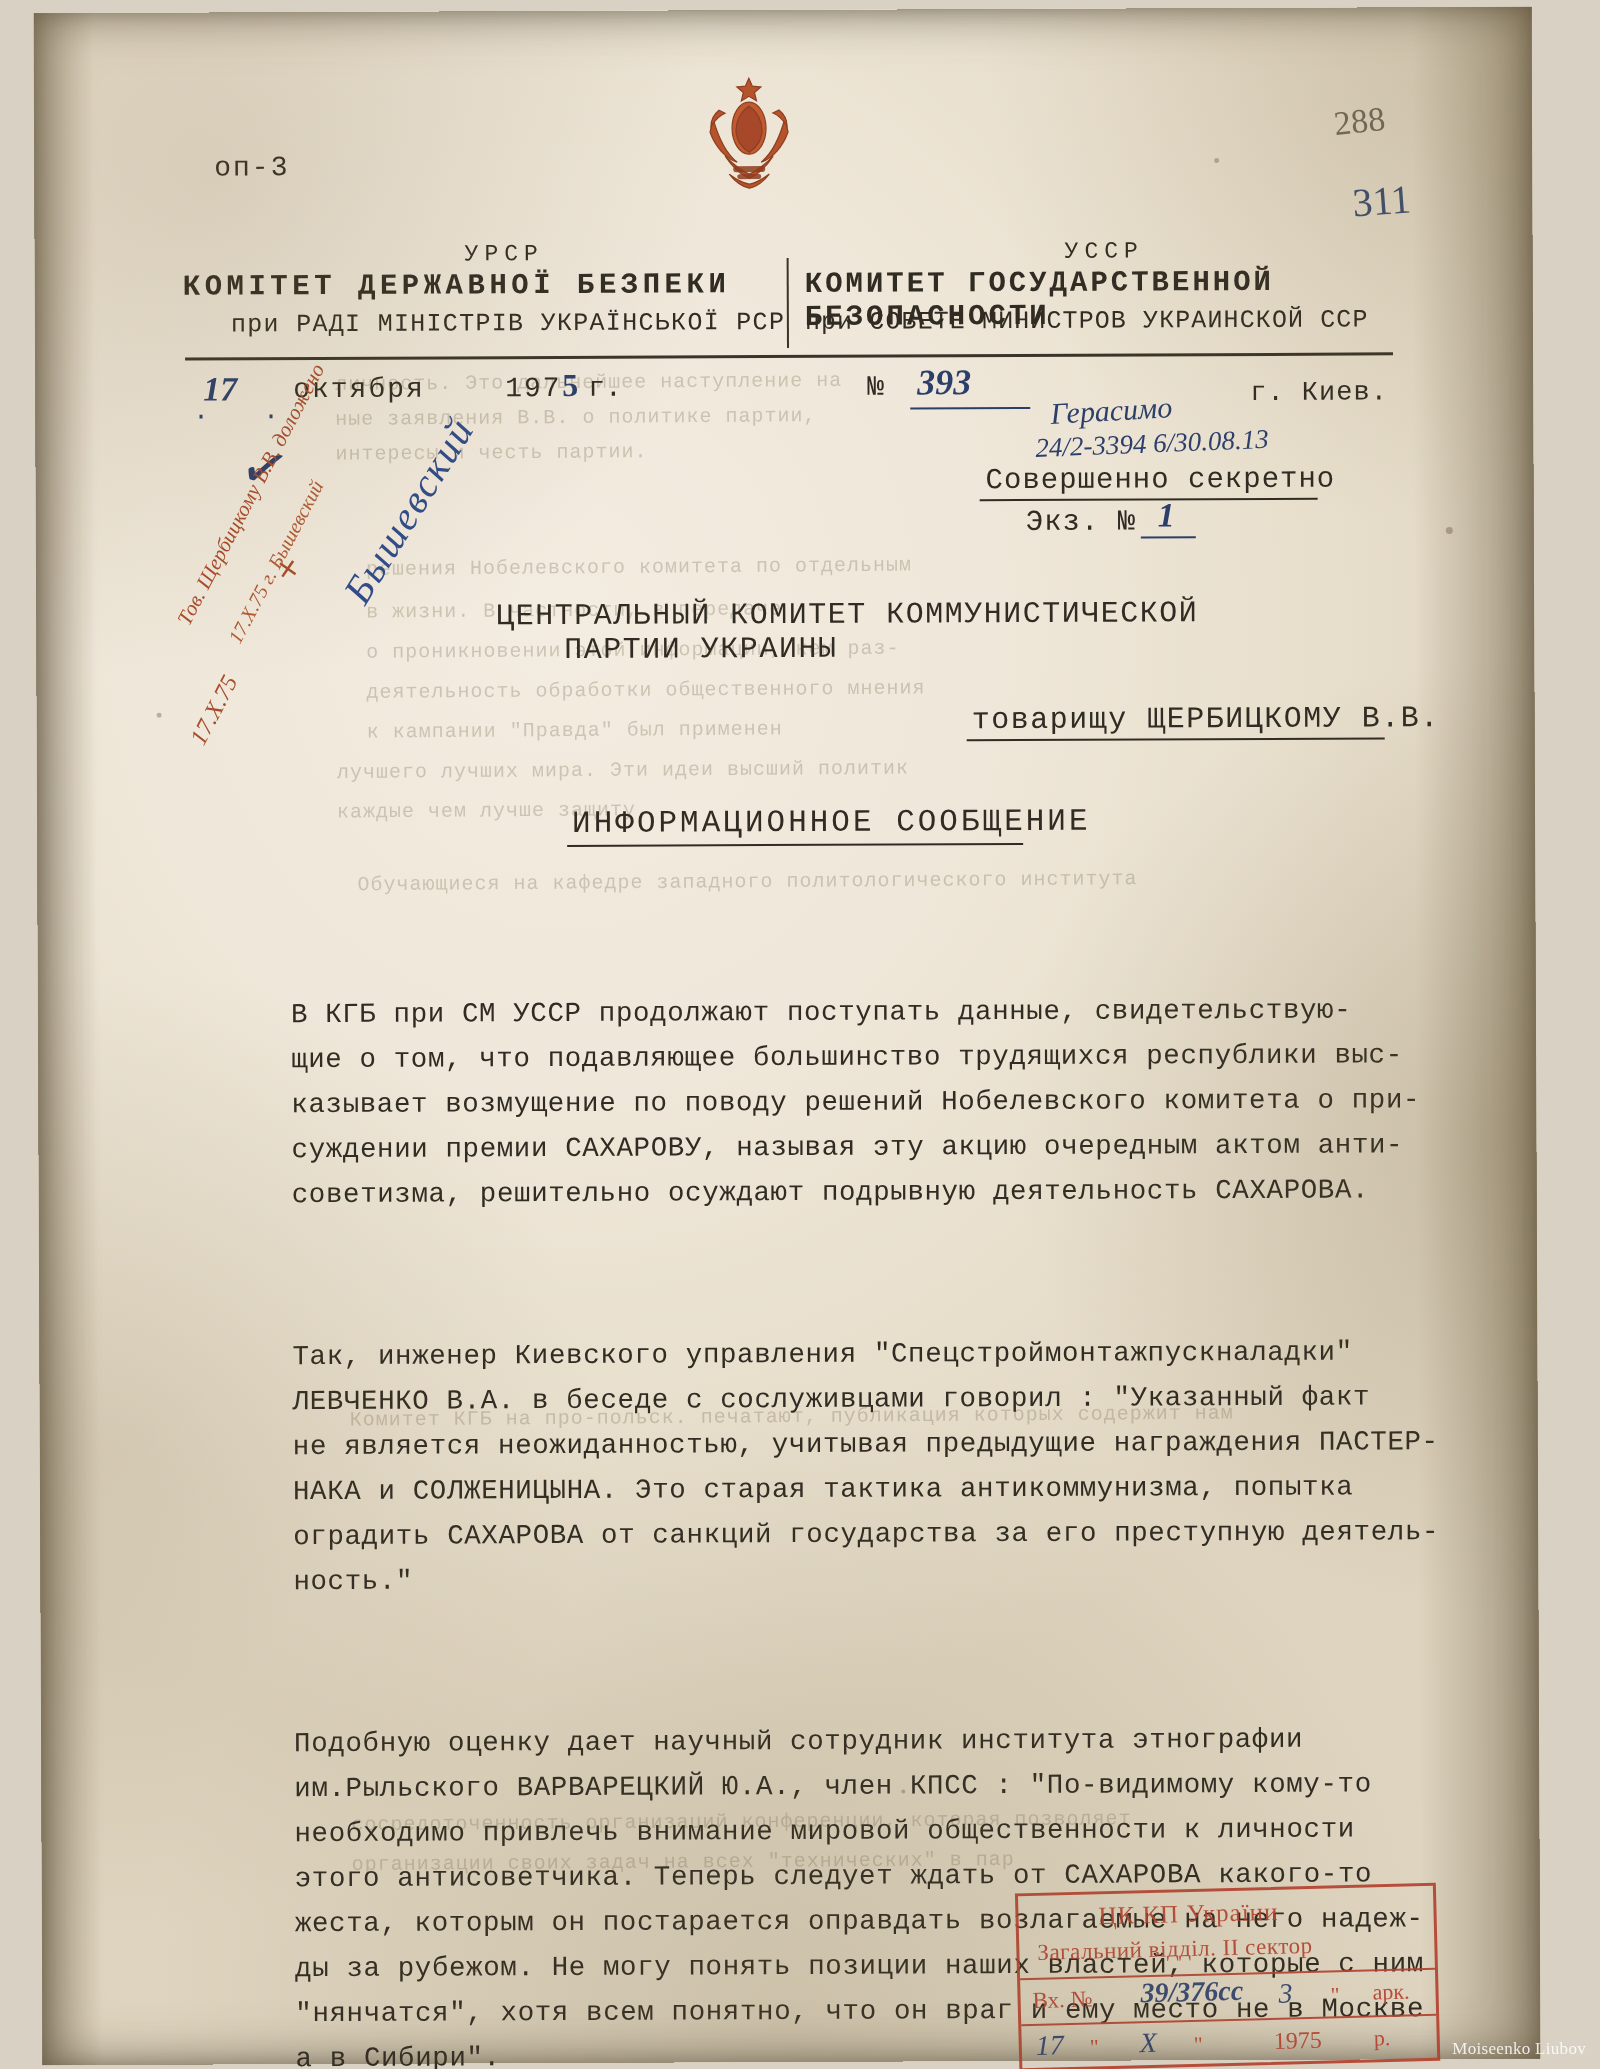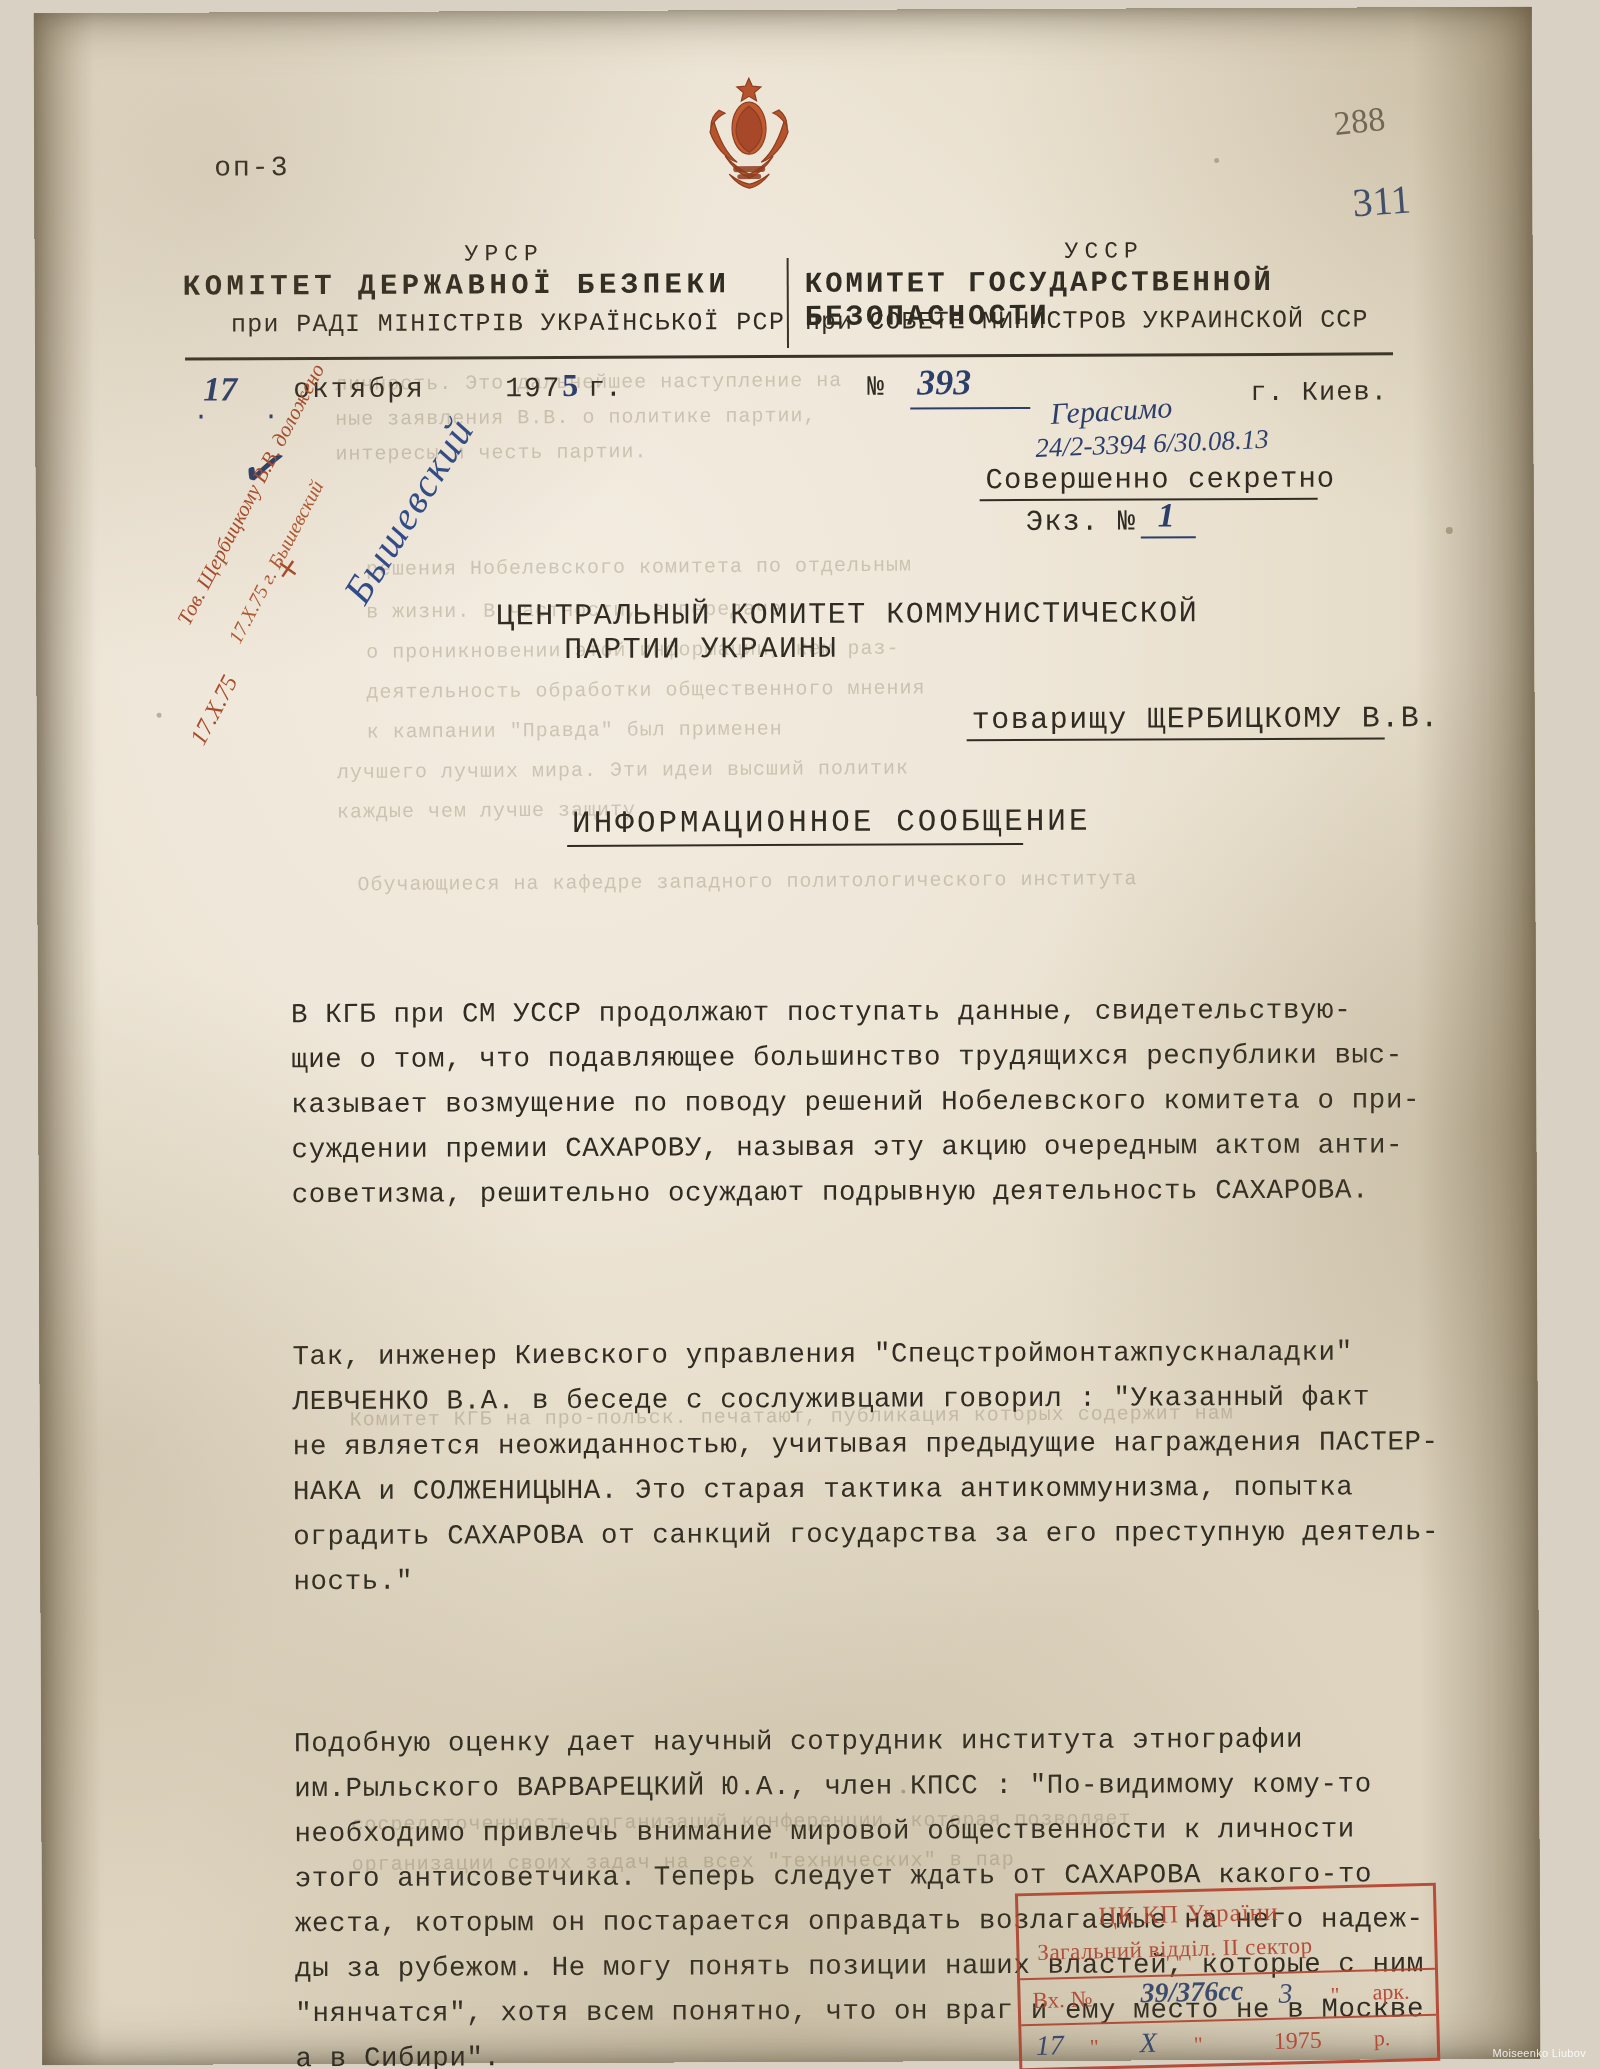--- a/index.html
+++ b/index.html
@@ -427,22 +427,22 @@
   .stamp-d2 { position:absolute; left: 68px; top: 140px; font-size: 22px;}
   .stamp-d3 { position:absolute; left: 118px; top: 134px; font-size: 28px; color:#2c3f6b; font-style: italic;}
   .stamp-d4 { position:absolute; left: 172px; top: 140px; font-size: 22px;}
   .stamp-d5 { position:absolute; left: 252px; top: 138px; font-size: 24px;}
   .stamp-d6 { position:absolute; left: 352px; top: 138px; font-size: 22px;}
 
   
   .credit {
     position: absolute;
     right: 14px; bottom: 10px;
-    font-family: Liberation Sans, sans-serif;
-    font-size: 11px;
+    font-family: Liberation Serif, serif;
+    font-size: 17px;
     color: rgba(255,255,255,0.85);
     letter-spacing: .3px;
   }
 
   
   .speck { position:absolute; border-radius: 50%; background: rgba(90,72,40,0.35); pointer-events:none;}
 </style>
 </head>
 <body>
 

